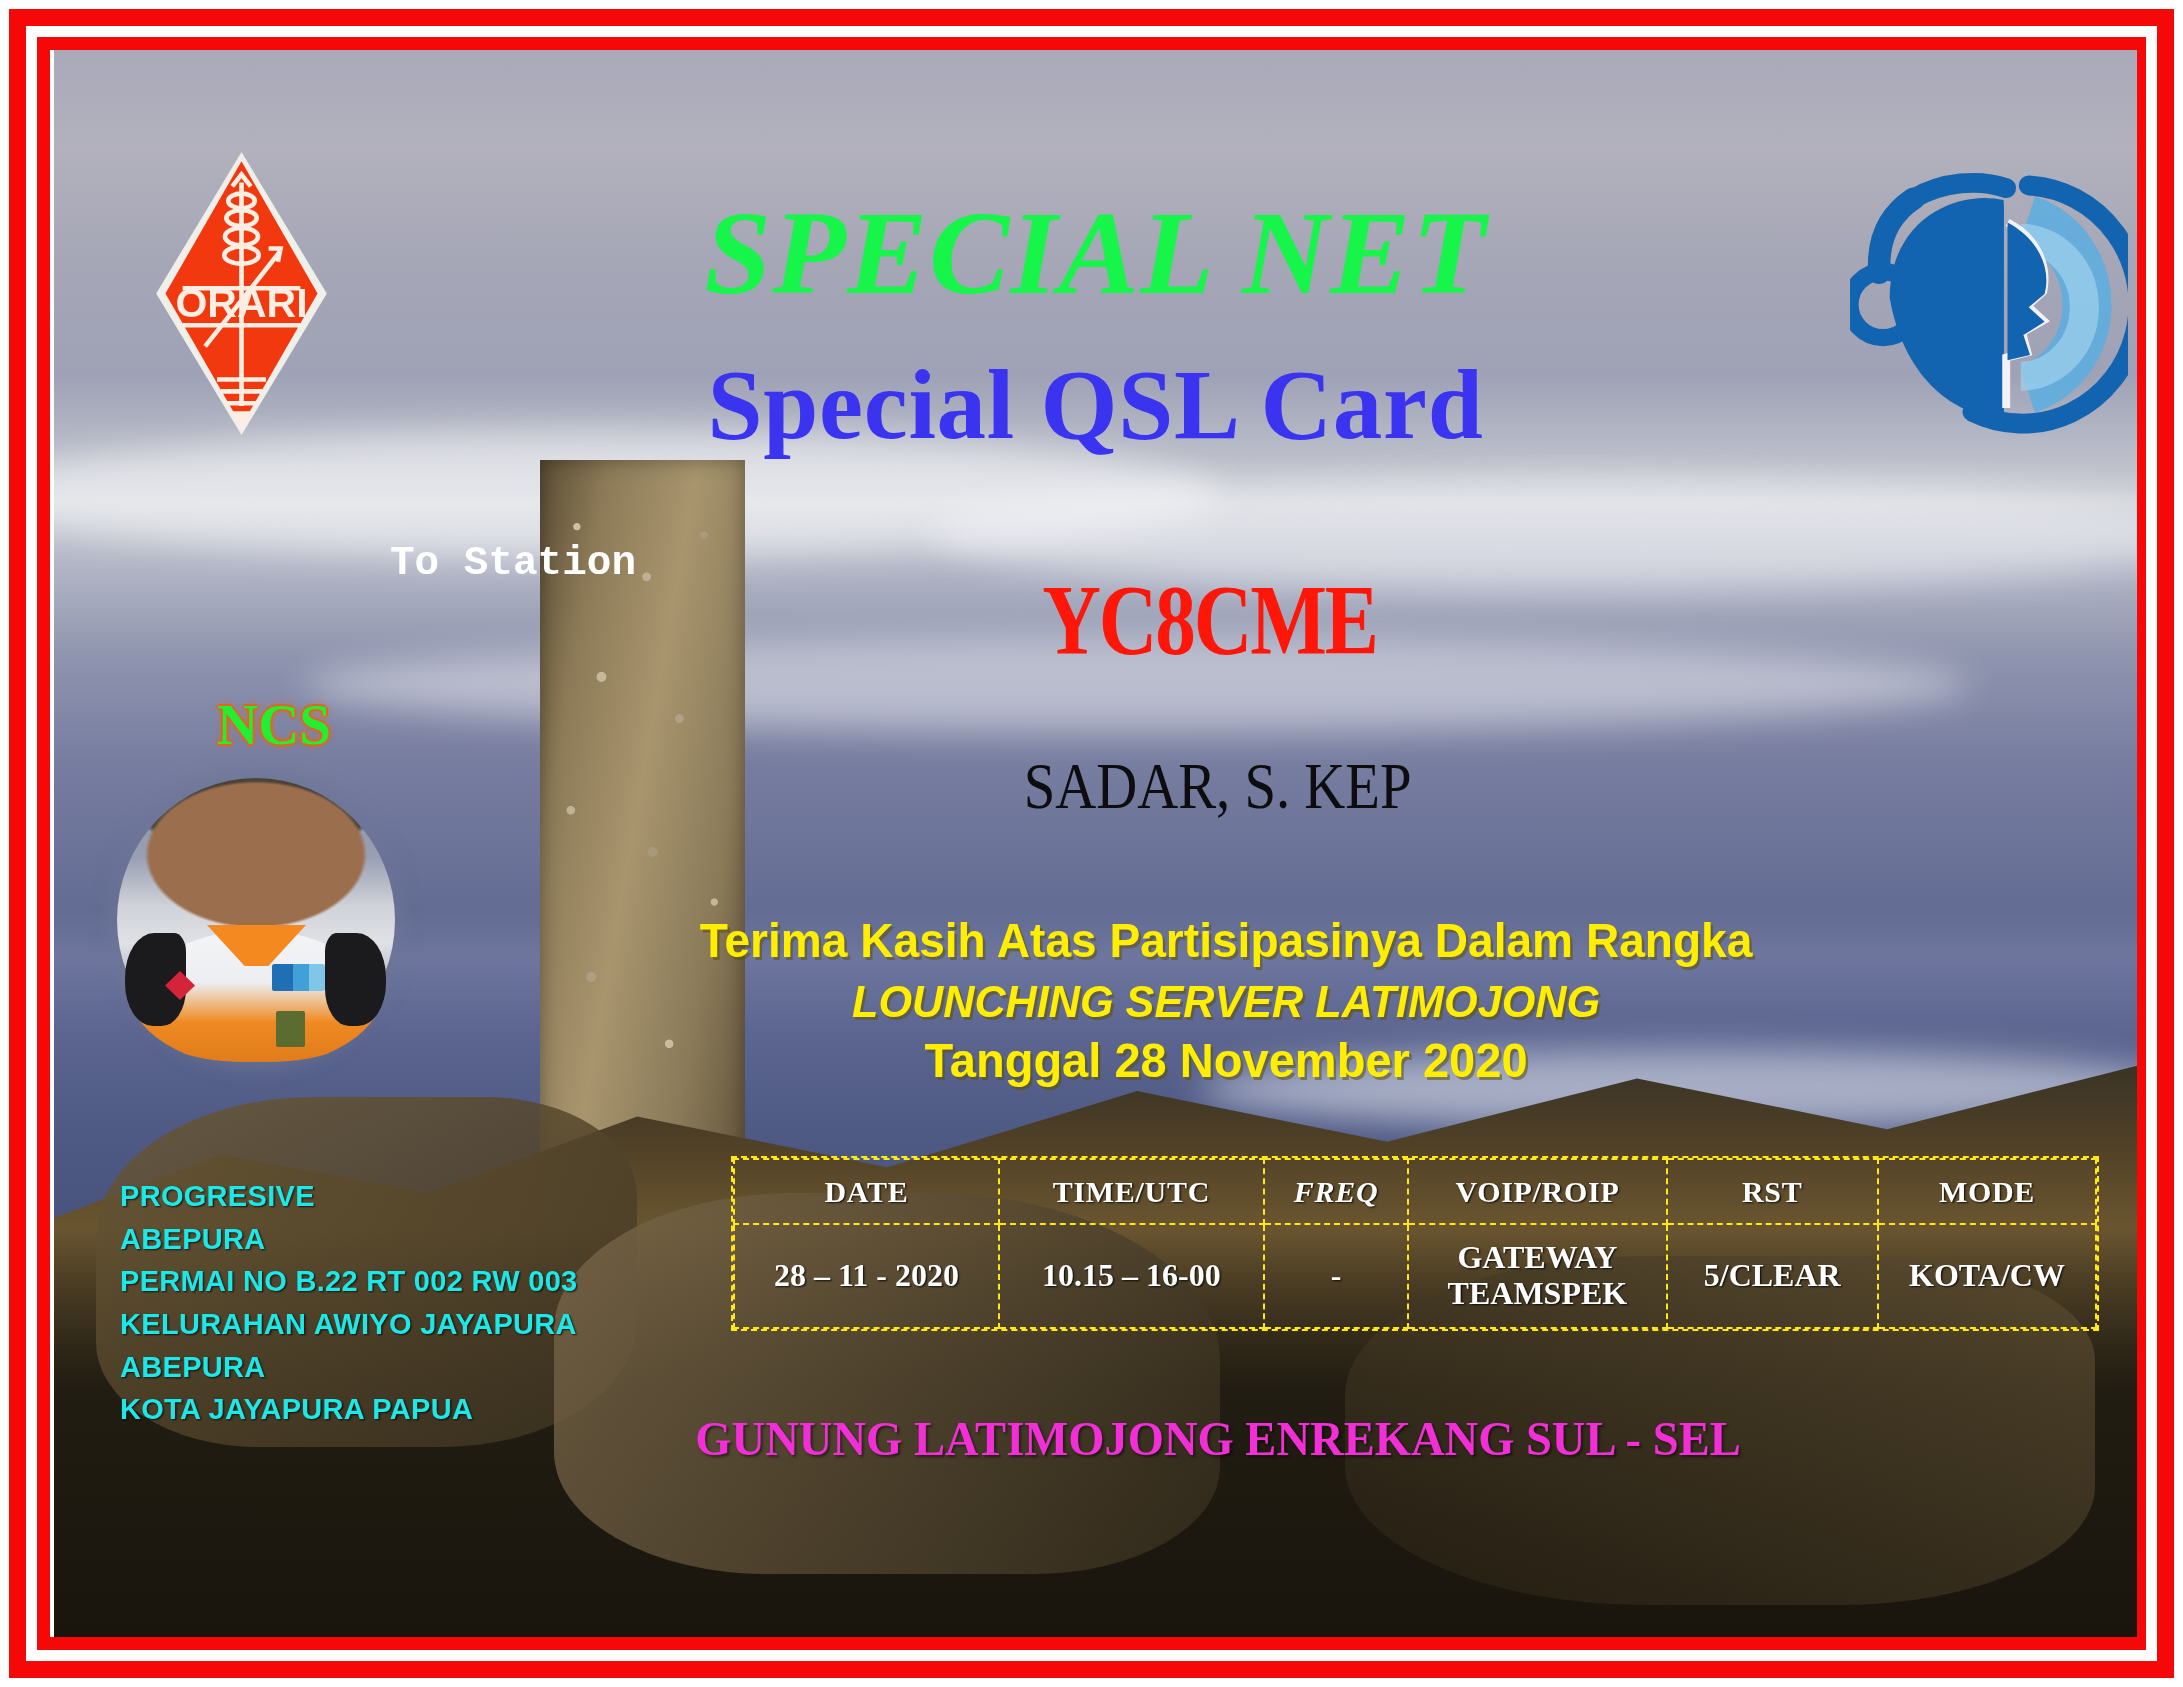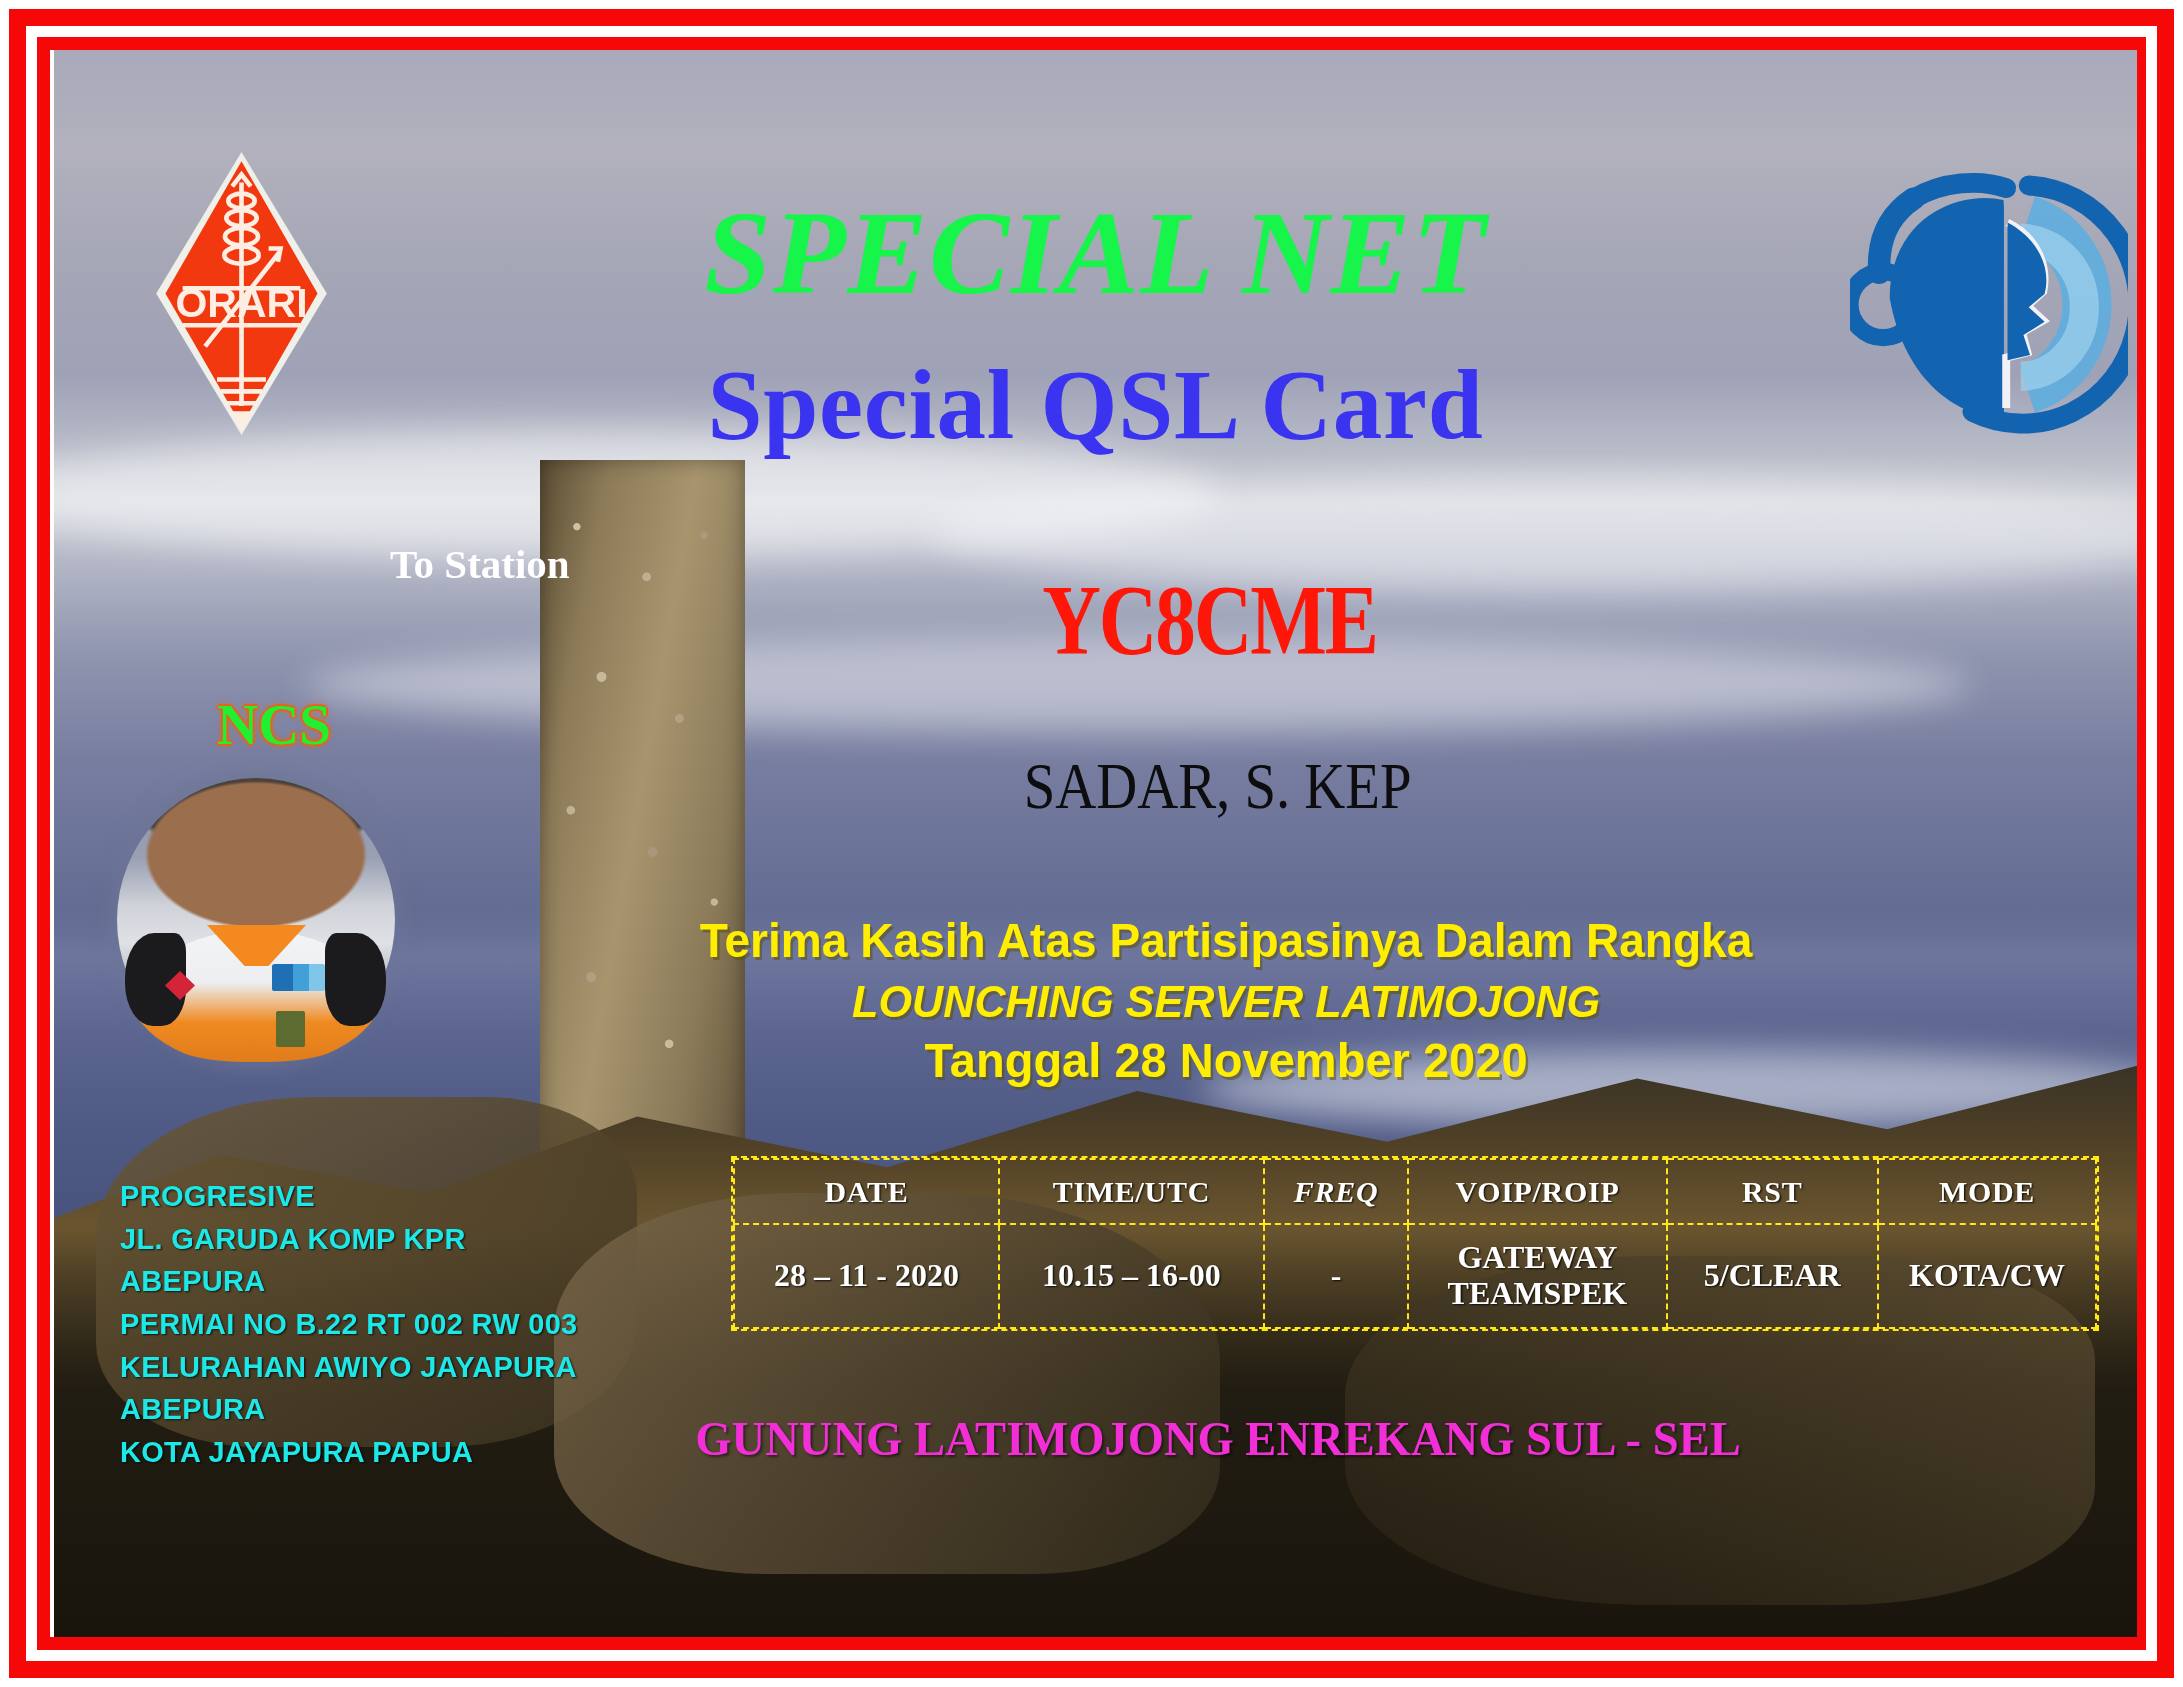--- a/index.html
+++ b/index.html
@@ -76,21 +76,21 @@
   #headset{position:absolute;left:1796px;top:109px;width:278px;height:278px;}
 
   
   .txt{position:absolute;white-space:nowrap;}
 
   #t-special{left:0;right:0;top:136px;text-align:center;font-family:"Liberation Serif",serif;
     font-size:118px;font-weight:bold;font-style:italic;color:#17f54a;letter-spacing:1.3px;
     transform:scaleX(1.02);}
   #t-qsl{left:0;right:0;top:298px;text-align:center;font-family:"Liberation Serif",serif;
     font-size:99px;font-weight:bold;color:#3a33f0;letter-spacing:0.7px;}
-  #t-tostation{left:336px;top:490px;font-family:Liberation Serif, serif;font-size:41px;font-weight:bold;color:#ffffff;}
+  #t-tostation{left:336px;top:490px;font-family:Liberation Mono, monospace;font-size:41px;font-weight:bold;color:#ffffff;}
   #t-ncs{left:139px;top:642px;font-family:Liberation Serif, serif;font-size:57px;font-weight:bold;color:#22ee33;
     text-shadow:-2px 0 #e8621e,2px 0 #e8621e,0 -2px #e8621e,0 2px #e8621e,0 0 6.6px #e8621e;padding-left:24px;}
   #t-yd9xse{left:93px;top:1021px;font-family:"Liberation Sans",sans-serif;font-size:58px;font-weight:bold;color:#fa1a0c;
     text-shadow:-2px 0 #ff8a3d,2px 0 #ff8a3d,0 -2px #ff8a3d,0 2px #ff8a3d,0 0 8px #ff9b4a;}
   #t-call{left:0;right:0;top:513px;text-align:center;font-family:"Liberation Serif",serif;
     font-size:99px;font-weight:bold;color:#fe1708;transform:scaleX(.82) translateX(139px);letter-spacing:-2.6px;}
   #t-name{left:0;right:0;top:698px;text-align:center;font-family:"Liberation Serif",serif;
     font-size:66px;color:#0d0d0f;transform:scaleX(.86) translateX(142px);}
 
   .ybig{font-family:"Liberation Sans",sans-serif;font-weight:bold;color:#ffee00;
@@ -222,21 +222,20 @@
     <div class="txt" id="t-call">YC8CME</div>
 
     <div class="txt" id="t-name">SADAR, S. KEP</div>
 
     <div class="txt ybig" id="t-terima">Terima Kasih Atas Partisipasinya Dalam Rangka</div>
     <div class="txt ybig" id="t-lounch">LOUNCHING SERVER LATIMOJONG</div>
     <div class="txt ybig" id="t-tanggal">Tanggal  28  November  2020</div>
 
     <div id="addr">
       <div>PROGRESIVE</div>
-      <div>JL. GARUDA KOMP KPR</div>
       <div>ABEPURA</div>
       <div>PERMAI NO B.22 RT 002 RW 003</div>
       <div>KELURAHAN AWIYO JAYAPURA</div>
       <div>ABEPURA</div>
       <div>KOTA JAYAPURA PAPUA</div>
     </div>
 
     <div id="qso">
       <table>
         <thead>

